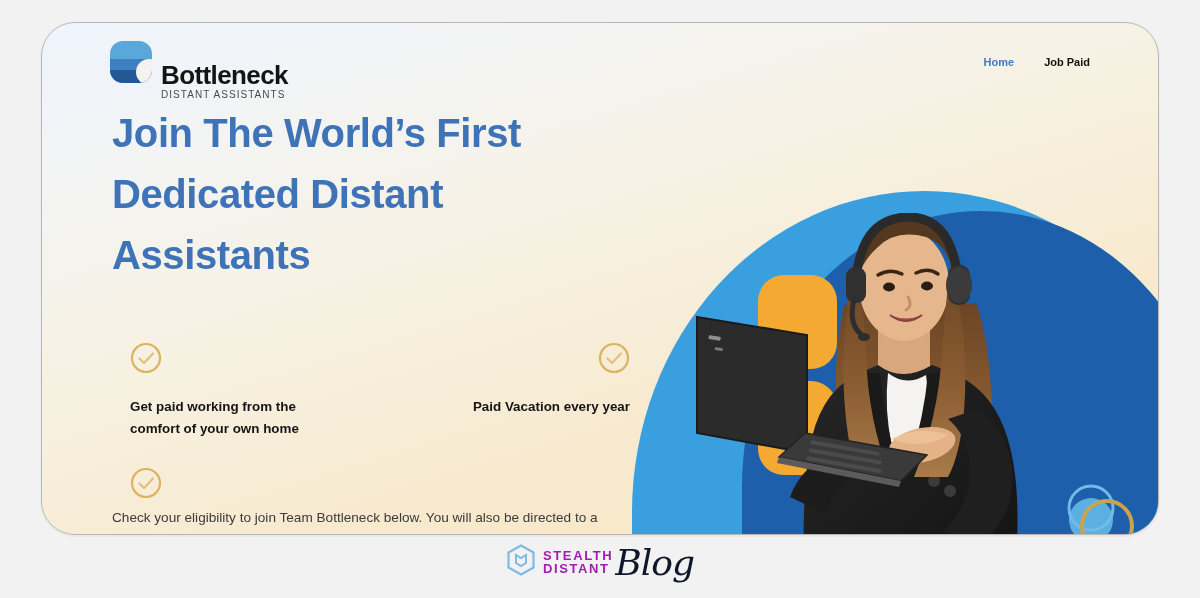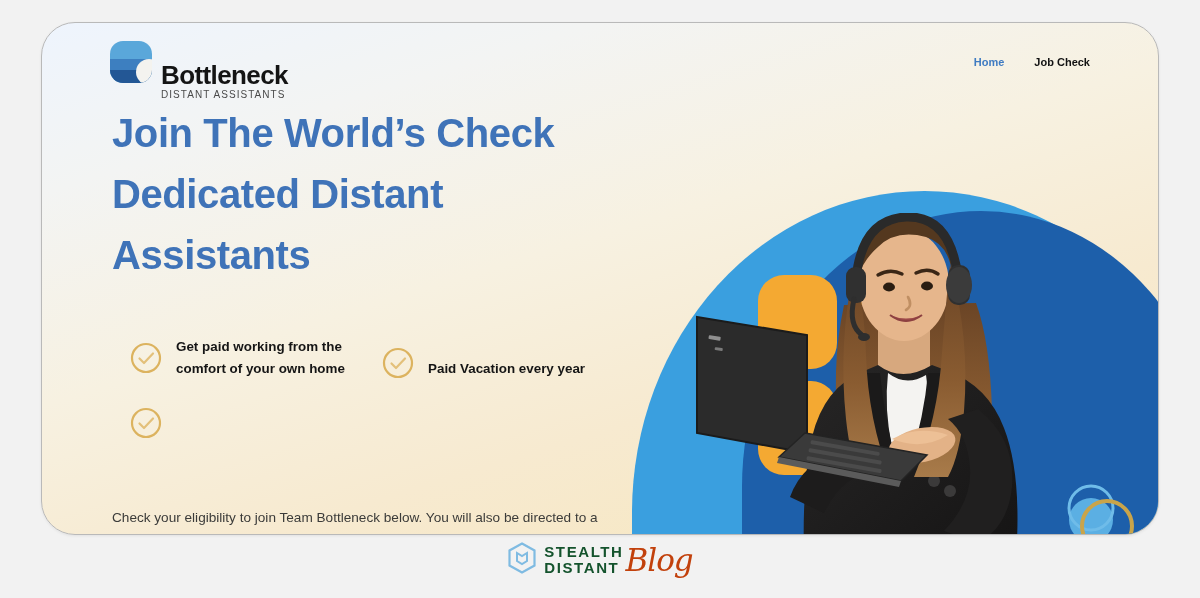--- a/index.html
+++ b/index.html
@@ -213,20 +213,21 @@
     grid-template-columns: 248px 248px;
     grid-auto-rows: min-content;
     column-gap: 4px;
     row-gap: 14px;
     z-index: 9;
   }
   .benefit {
     display: flex;
     align-items: flex-start;
     gap: 14px;
+    flex-direction: column;
   }
   .benefit.row2 { align-items: flex-end; }
   .check-icon {
     flex: none;
     width: 32px;
     height: 32px;
     margin-top: 14px;
   }
   .benefit-text {
     font-size: 13.4px;
@@ -260,30 +261,30 @@
     align-items: center;
     gap: 7px;
     z-index: 20;
   }
   .wm-text {
     display: flex;
     flex-direction: column;
     line-height: 1.02;
   }
   .wm-l1, .wm-l2 {
-    font-size: 15px;
+    font-size: 13px;
     font-weight: bold;
-    color: #14532d;
+    color: #a21caf;
     letter-spacing: 1.6px;
   }
   .wm-script {
     font-family: "DejaVu Serif", serif;
     font-style: italic;
-    font-size: 31px;
-    color: #c2410c;
+    font-size: 36px;
+    color: #0f172a;
     margin-left: -5px;
     margin-top: 1px;
     letter-spacing: -1px;
   }
 </style>
 </head>
 <body>
 
 <div id="screen">
 
@@ -397,26 +398,26 @@
           <div class="notch"></div>
         </div>
         <div class="logo-text">
           <div class="logo-title">Bottleneck</div>
           <div class="logo-sub">DISTANT ASSISTANTS</div>
         </div>
       </div>
 
       <nav id="main-nav">
         <a class="nav-link active">Home</a>
-        <a class="nav-link">Job Check</a>
+        <a class="nav-link">Job Paid</a>
       </nav>
     </header>
 
     <div id="hero-copy">
-      <h1 id="hero-heading">Join The World’s Check Dedicated Distant Assistants</h1>
+      <h1 id="hero-heading">Join The World’s First Dedicated Distant Assistants</h1>
     </div>
 
     <div id="benefits">
 
       <div class="benefit">
         <span class="check-icon">
           <svg width="32" height="32" viewBox="0 0 32 32">
             <circle cx="16" cy="16" r="14" fill="none" stroke="#dcb35f" stroke-width="2.2"></circle>
             <path d="M9.5 16.5 L14 21 L23 11.5" fill="none" stroke="#e3c07a" stroke-width="2.2" stroke-linecap="round" stroke-linejoin="round"></path>
           </svg>

